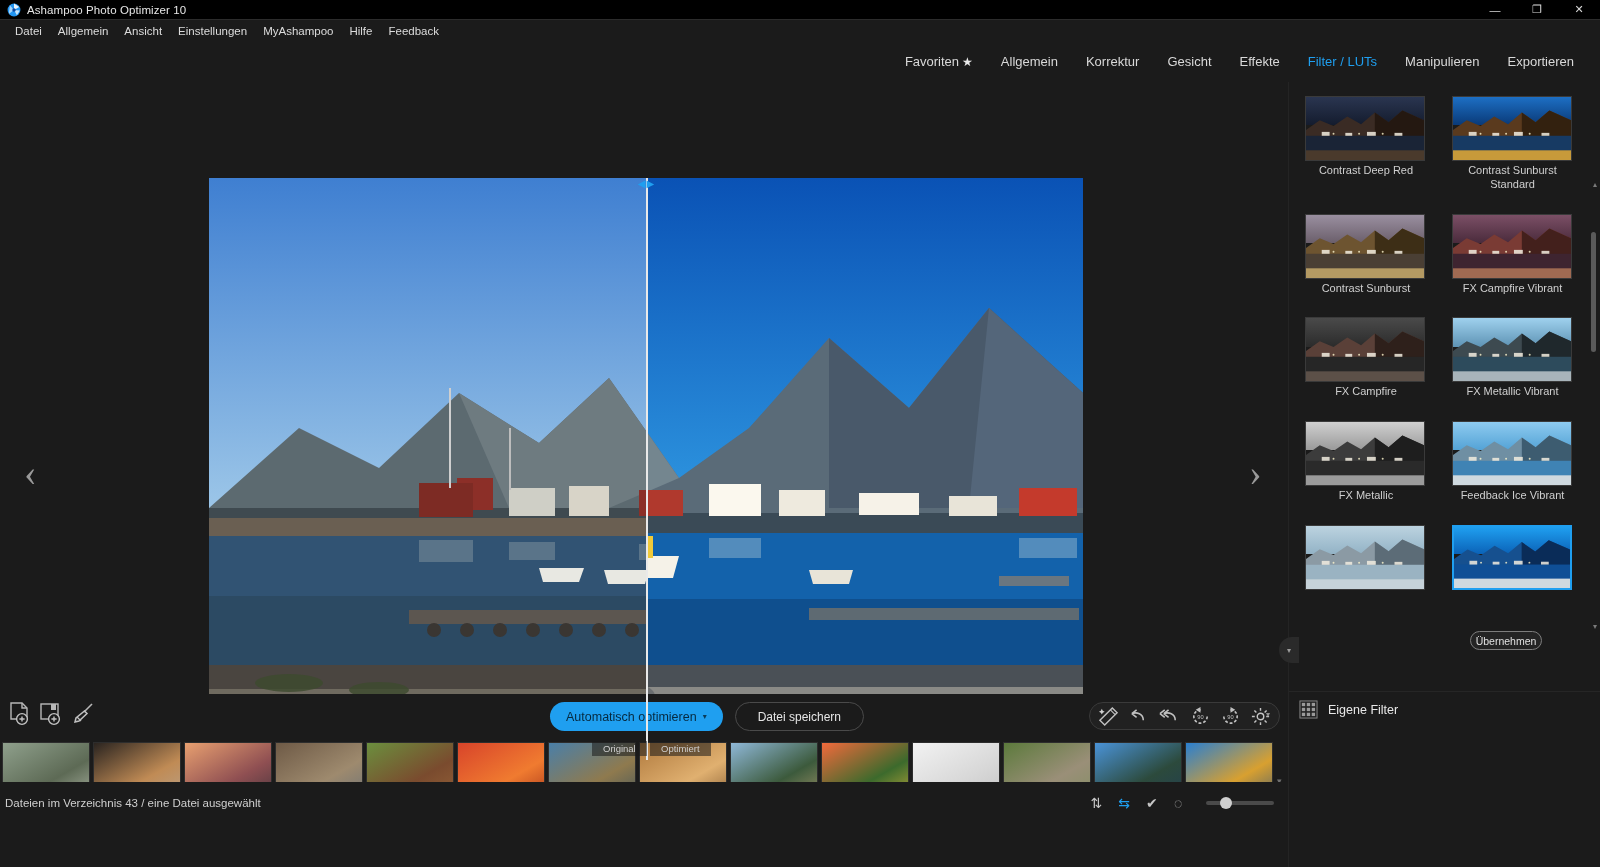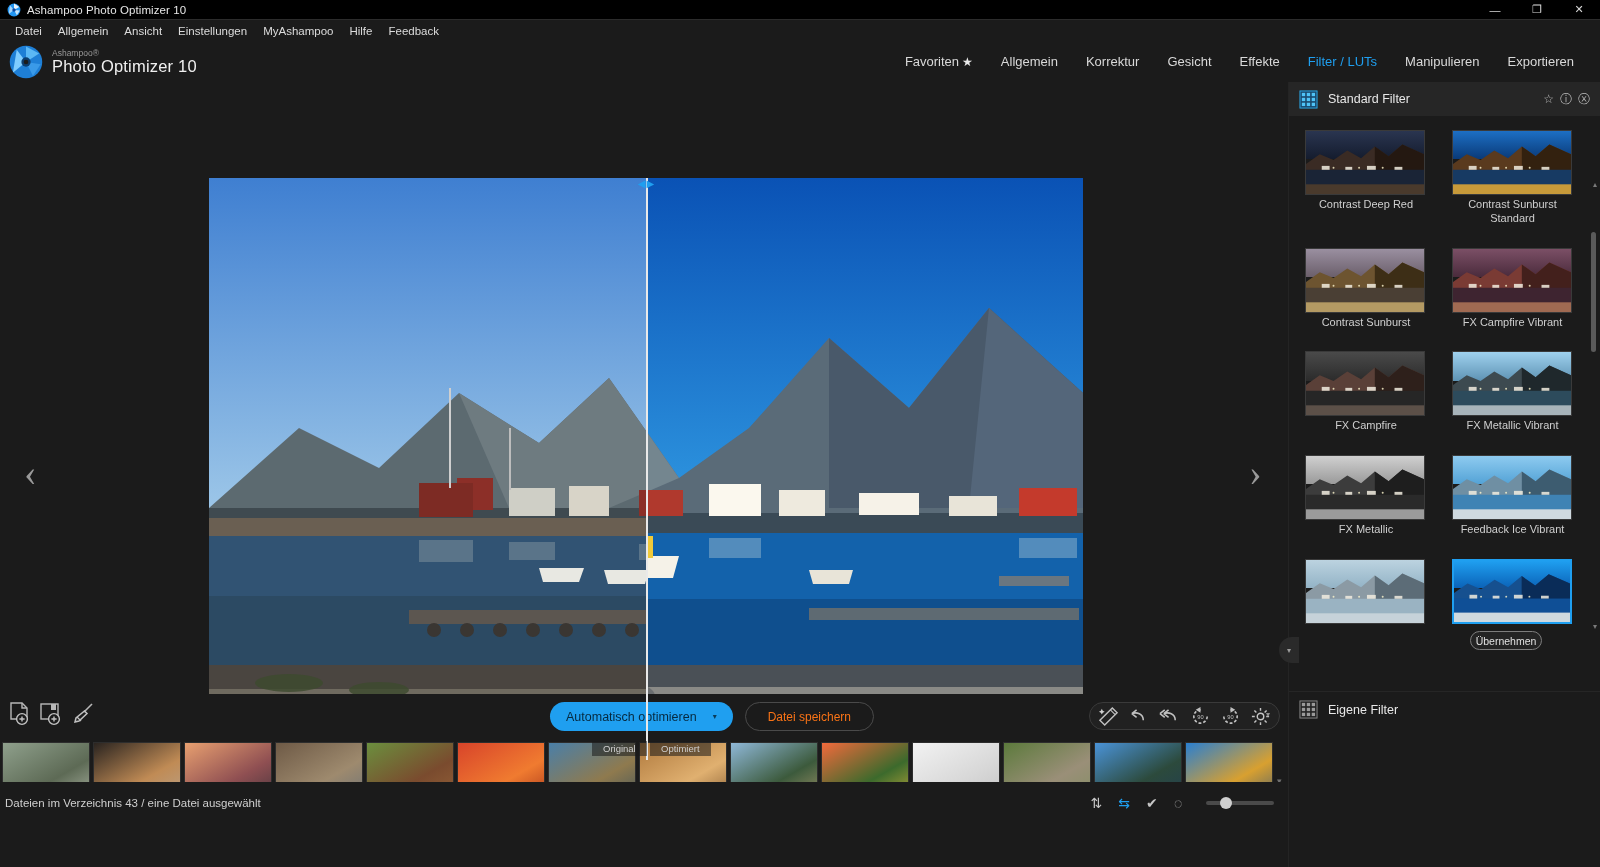--- a/index.html
+++ b/index.html
@@ -162,26 +162,26 @@
     border-radius: 13px 0 0 13px; background: #2a2a2a; display: flex;
     align-items: center; justify-content: center; color: #9b9b9b; font-size: 8px;
   }
 
   
   .bottombar { position: absolute; top: 694px; left: 0; width: 1288px; height: 44px; background: #1b1b1b; }
   .bt-left { position: absolute; left: 8px; top: 8px; display: flex; gap: 9px; align-items: center; }
   .bt-center { position: absolute; left: 550px; top: 8px; display: flex; gap: 12px; align-items: center; }
   .btn-primary {
     height: 29px; padding: 0 16px; background: #1f9ff0; border-radius: 15px; color: #06293f;
-    font-size: 12.5px; display: flex; align-items: center; gap: 16px;
+    font-size: 12.5px; display: flex; align-items: center; gap: 6px;
   }
   .btn-primary .car { font-size: 8px; color: #0a3a58; }
   .btn-ghost {
     height: 29px; padding: 0 22px; border: 1px solid #4a4a4a; border-radius: 15px;
-    background: transparent; color: #f97316; font-size: 12px; display: flex; align-items: center;
+    background: transparent; color: #e5e5e5; font-size: 12px; display: flex; align-items: center;
   }
   .bt-right {
     position: absolute; left: 1089px; top: 8px; height: 28px; padding: 0 8px;
     border: 1px solid #3a3a3a; border-radius: 14px; background: #212121;
     display: flex; align-items: center; gap: 9px;
   }
   .bt-right-car { position: absolute; left: 1266px; top: 16px; color: #8f8f8f; font-size: 8px; }
 
   
   .filmstrip { position: absolute; top: 738px; left: 0; width: 1288px; height: 87px; background: #1b1b1b;
@@ -230,34 +230,20 @@
       <div class="menu-item">Datei</div>
       <div class="menu-item">Allgemein</div>
       <div class="menu-item">Ansicht</div>
       <div class="menu-item">Einstellungen</div>
       <div class="menu-item">MyAshampoo</div>
       <div class="menu-item">Hilfe</div>
       <div class="menu-item">Feedback</div>
     </div>
 
   <div class="header">
-    <div class="brand">
-      <svg class="brand-logo" viewBox="0 0 44 44">
-        <circle cx="22" cy="22" r="21" fill="#1e7fd6"></circle>
-        <path d="M22 2 L22 22 L39 11 Z" fill="#5bb8f5"></path>
-        <path d="M41 25 L22 22 L31 40 Z" fill="#3a9ae8"></path>
-        <path d="M5 36 L22 22 L10 6 Z" fill="#7fcdff"></path>
-        <circle cx="22" cy="22" r="6" fill="#0c3d6e"></circle>
-        <circle cx="22" cy="22" r="3" fill="#1b1b1b"></circle>
-      </svg>
-      <div class="brand-text">
-        <div class="brand-sup">Ashampoo®</div>
-        <div class="brand-name">Photo Optimizer 10</div>
-      </div>
-    </div>
     <div class="nav" id="nav">
         <div class="nav-item"><span>Favoriten</span><span class="nav-star">★</span></div>
         <div class="nav-item"><span>Allgemein</span></div>
         <div class="nav-item"><span>Korrektur</span></div>
         <div class="nav-item"><span>Gesicht</span></div>
         <div class="nav-item"><span>Effekte</span></div>
         <div class="nav-item active"><span>Filter / LUTs</span></div>
         <div class="nav-item"><span>Manipulieren</span></div>
         <div class="nav-item"><span>Exportieren</span></div>
       </div>
@@ -561,42 +547,20 @@
         <span class="st-ico blue">⇆</span>
         <span class="st-ico">✔</span>
         <span class="st-ico">◌</span>
         <div class="sslider">
           <div class="sknob" style="left: 30%;"></div>
         </div>
       </div>
   </div>
 
   <div class="rpanel">
-    <div class="panel-head">
-      <svg class="grid-ico" viewBox="0 0 20 20">
-        <rect x="1" y="1" width="18" height="18" fill="#1a4a6e" stroke="#2aa8e8" stroke-width="1"></rect>
-        <g fill="#4fc3f7">
-          <rect x="3" y="3" width="3.5" height="3.5"></rect>
-            <rect x="8.2" y="3" width="3.5" height="3.5"></rect>
-            <rect x="13.4" y="3" width="3.5" height="3.5"></rect>
-          <rect x="3" y="8.2" width="3.5" height="3.5"></rect>
-            <rect x="8.2" y="8.2" width="3.5" height="3.5"></rect>
-            <rect x="13.4" y="8.2" width="3.5" height="3.5"></rect>
-          <rect x="3" y="13.4" width="3.5" height="3.5"></rect>
-            <rect x="8.2" y="13.4" width="3.5" height="3.5"></rect>
-            <rect x="13.4" y="13.4" width="3.5" height="3.5"></rect>
-        </g>
-      </svg>
-      <div class="panel-title">Standard Filter</div>
-      <div class="panel-acts">
-        <span>☆</span>
-        <span>ⓘ</span>
-        <span>ⓧ</span>
-      </div>
-    </div>
 
     <div class="filtergrid" id="fgrid">
         <div class="fcell">
           <div class="fthumb">
             <div class="mini">
               <div class="m-sky" style="background:linear-gradient(#2a3550,#141c2e)"></div>
               <svg viewBox="0 0 120 65" preserveAspectRatio="none" style="position:absolute;inset:0;width:100%;height:100%">
                 <polygon points="0,34 14,24 28,30 42,20 56,28 70,16 84,26 98,14 120,24 120,42 0,42" fill="#3a2b24"></polygon>
                 <polygon points="70,16 84,26 98,14 120,24 120,42 70,42" fill="#241811"></polygon>
                 <rect x="0" y="40" width="120" height="16" fill="#1a2436"></rect>

